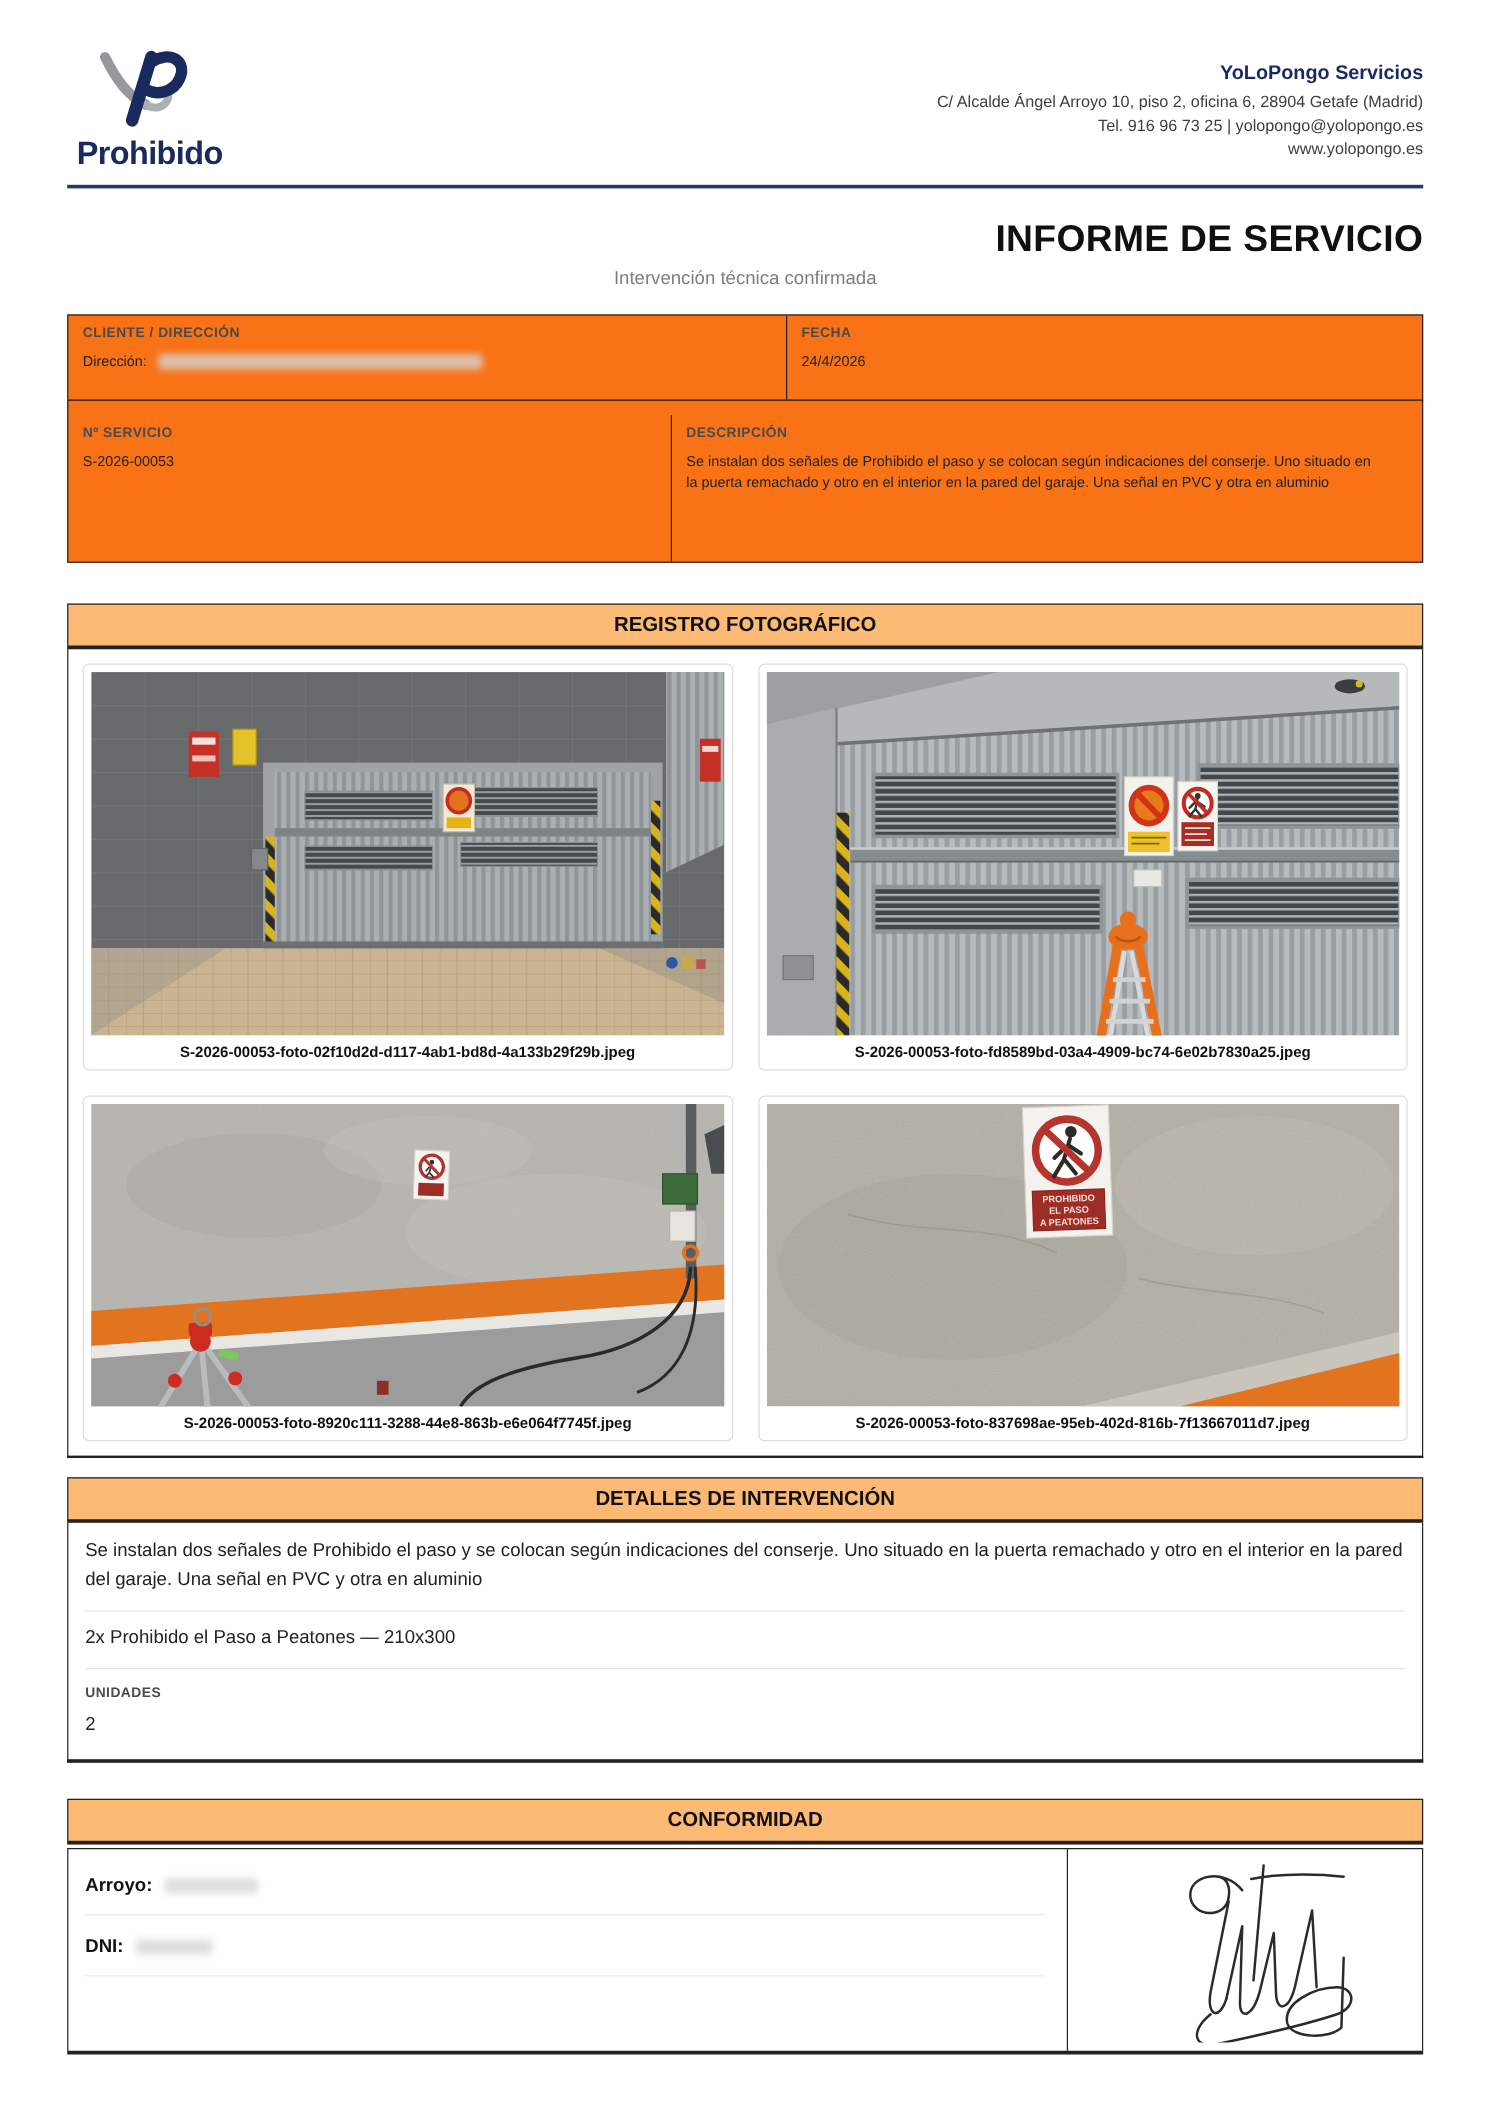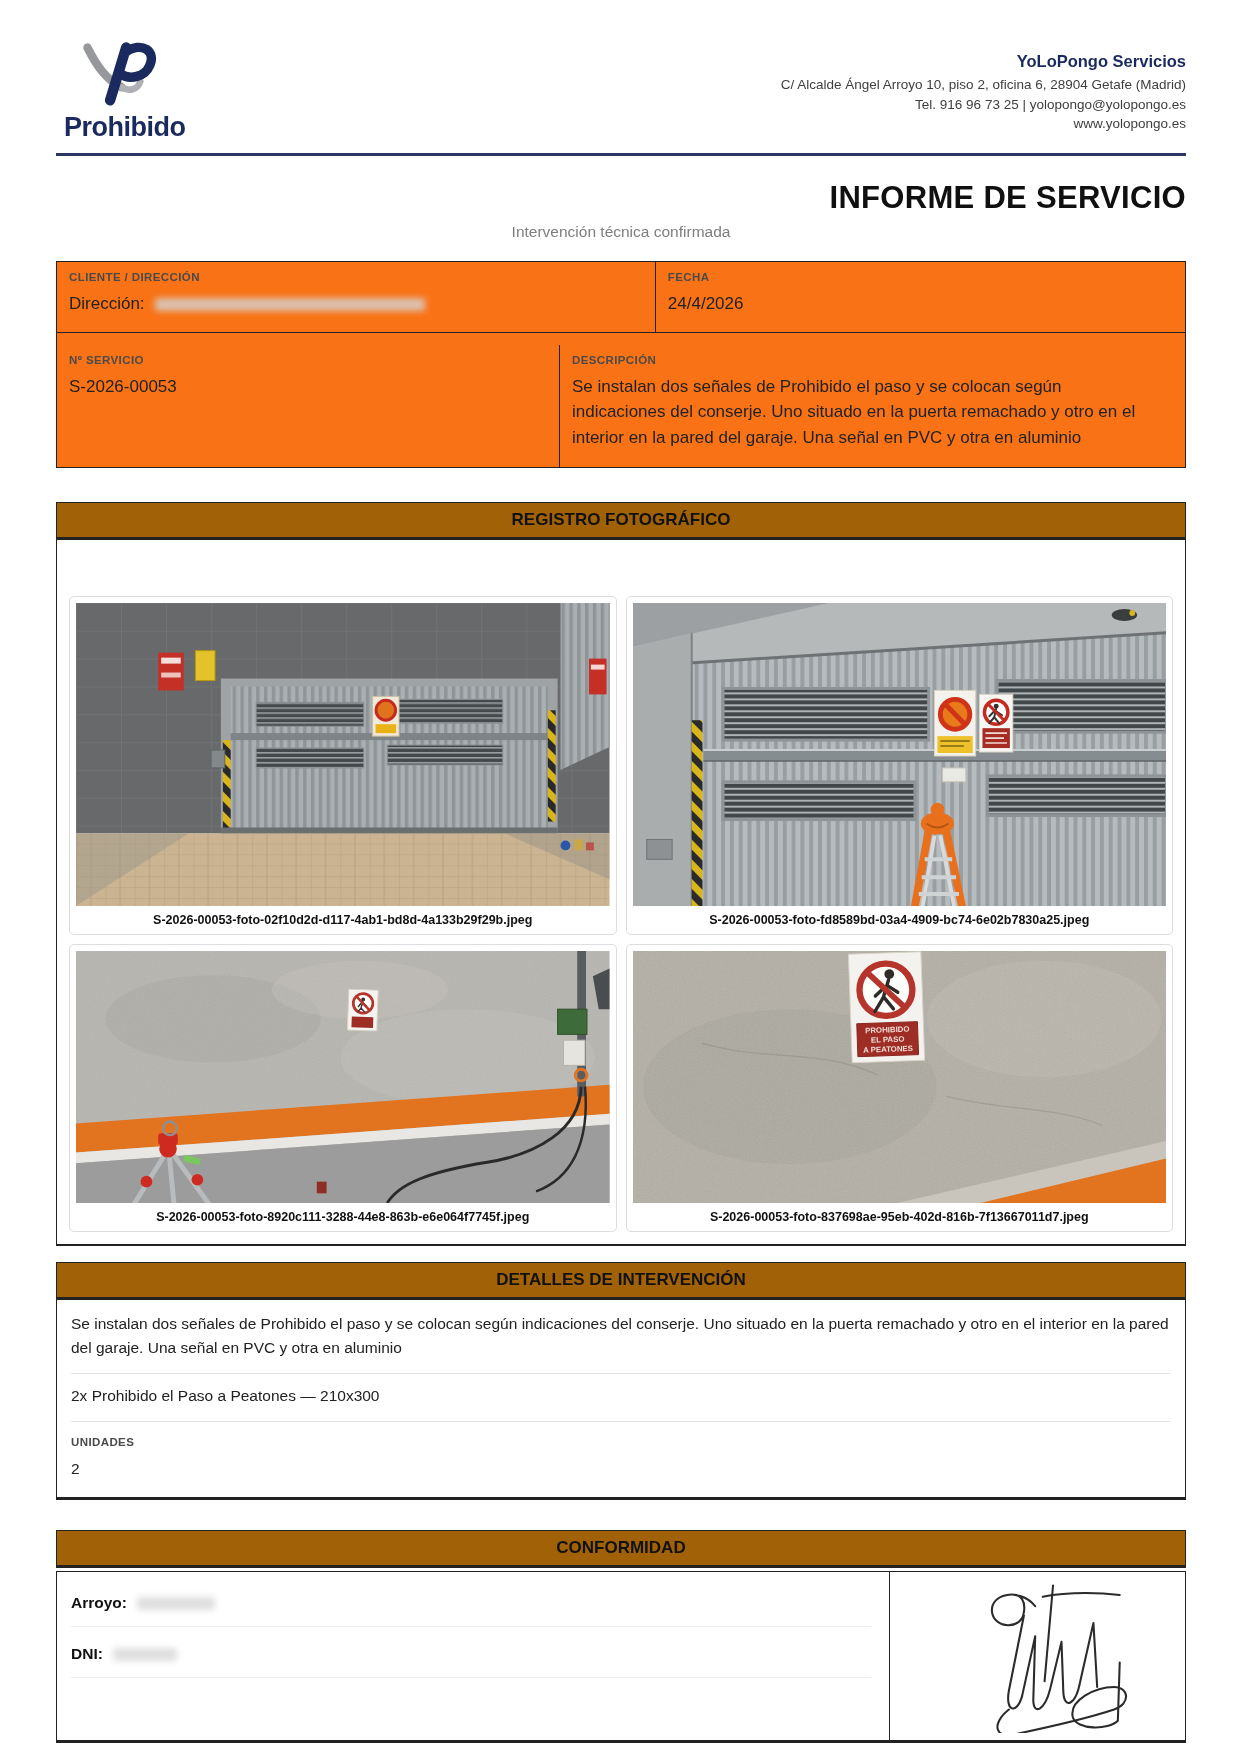--- a/index.html
+++ b/index.html
@@ -20,39 +20,39 @@
 
   
   .info-box { border:1.5px solid #222; display:flex; background:#f97316; }
   .box-row1 { margin-top:20px; }
   .box-row2 { margin-top:-1.5px; }
   .cell { padding:9px 12px 12px 12px; box-sizing:border-box; }
   .cell-r { border-left:1.5px solid #222; }
   .w53 { width:53%; } .w47 { width:47%; }
   .w445 { width:44.5%; } .w555 { width:55.5%; }
   .lbl { font-size:11.5px; font-weight:bold; color:#4a4a4a; letter-spacing:0.4px; margin-bottom:8px; }
-  .val { font-size:17px; color:#222; line-height:1.5; }
+  .val { font-size:12px; color:#222; line-height:1.5; }
   .row1-min { min-height:70px; } .row2-min { min-height:122px;margin-top:12px; }
 
   .redact { display:inline-block; vertical-align:middle; height:13px; background:#d4d4d4;
             border-radius:3px; filter:blur(3px); margin-left:10px; }
   .redact-dir { width:270px; opacity:.8; }
   .redact-nom { width:78px; opacity:.75; }
   .redact-dni { width:64px; opacity:.75; }
 
   
-  .bar { border:1.5px solid #222; border-bottom:3px solid #222; background:#a16207;
+  .bar { border:1.5px solid #222; border-bottom:3px solid #222; background:#fdba74;
          text-align:center; font-weight:bold; font-size:17px; color:#111; padding:7px 0; }
   .bar-registro { margin-top:34px; }
   .bar-detalles { margin-top:16px; }
   .bar-conf { margin-top:30px; }
 
   
   .photos-box { border:1.5px solid #222; border-top:none; border-bottom:2.5px solid #222; padding:12px; }
-  .photo-grid { display:grid; grid-template-columns:1fr 1fr; gap:9px;margin-top:44px; }
+  .photo-grid { display:grid; grid-template-columns:1fr 1fr; gap:21px; }
   .photo-card { border:1px solid #ddd; border-radius:5px; padding:6px 6px 1px 6px; background:#fff; }
   .photo-card svg.ph { display:block; width:100%; }
   .ph-r1 { height:303px; } .ph-r2 { height:252px; }
   .caption { text-align:center; font-weight:bold; font-size:12.5px; color:#111; padding:7px 0 6px 0; }
 
   
   .detalles-box { border:1.5px solid #222; border-top:none; border-bottom:3px solid #222; padding:12px 14px 16px 14px; }
   .d-lbl { font-size:11.5px; font-weight:bold; color:#4a4a4a; letter-spacing:0.4px; margin:4px 0 9px 0; }
   .d-val { font-size:15.5px; color:#222; line-height:1.55; }
   .sep { border-top:1px solid #e3e3e3; margin-top:13px; padding-top:10px; }

